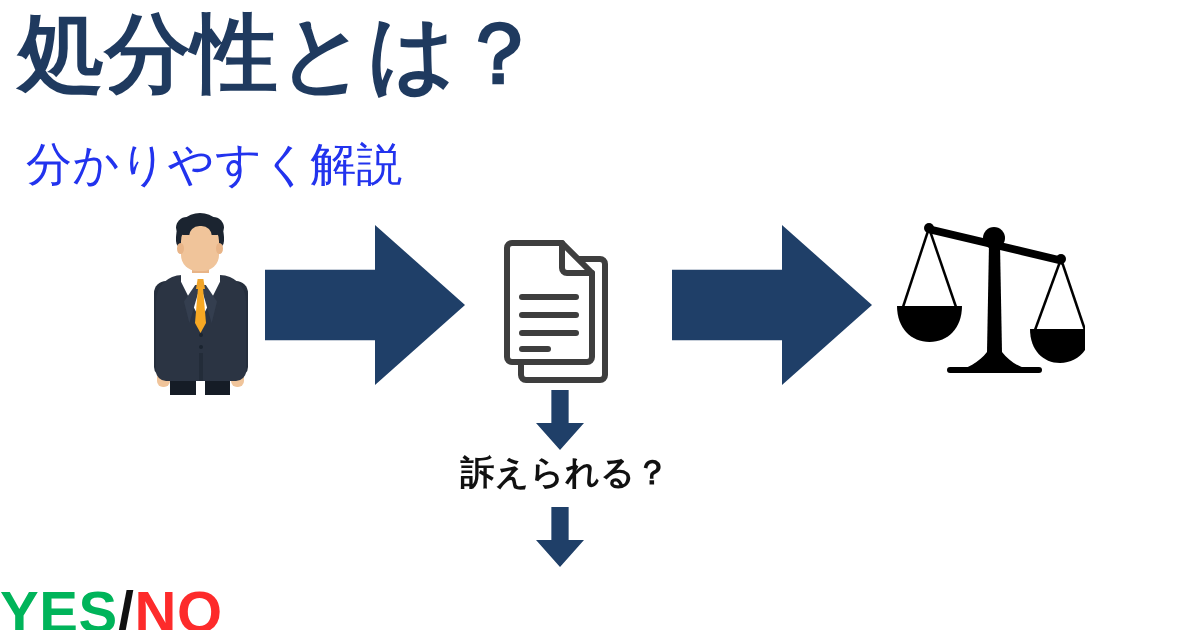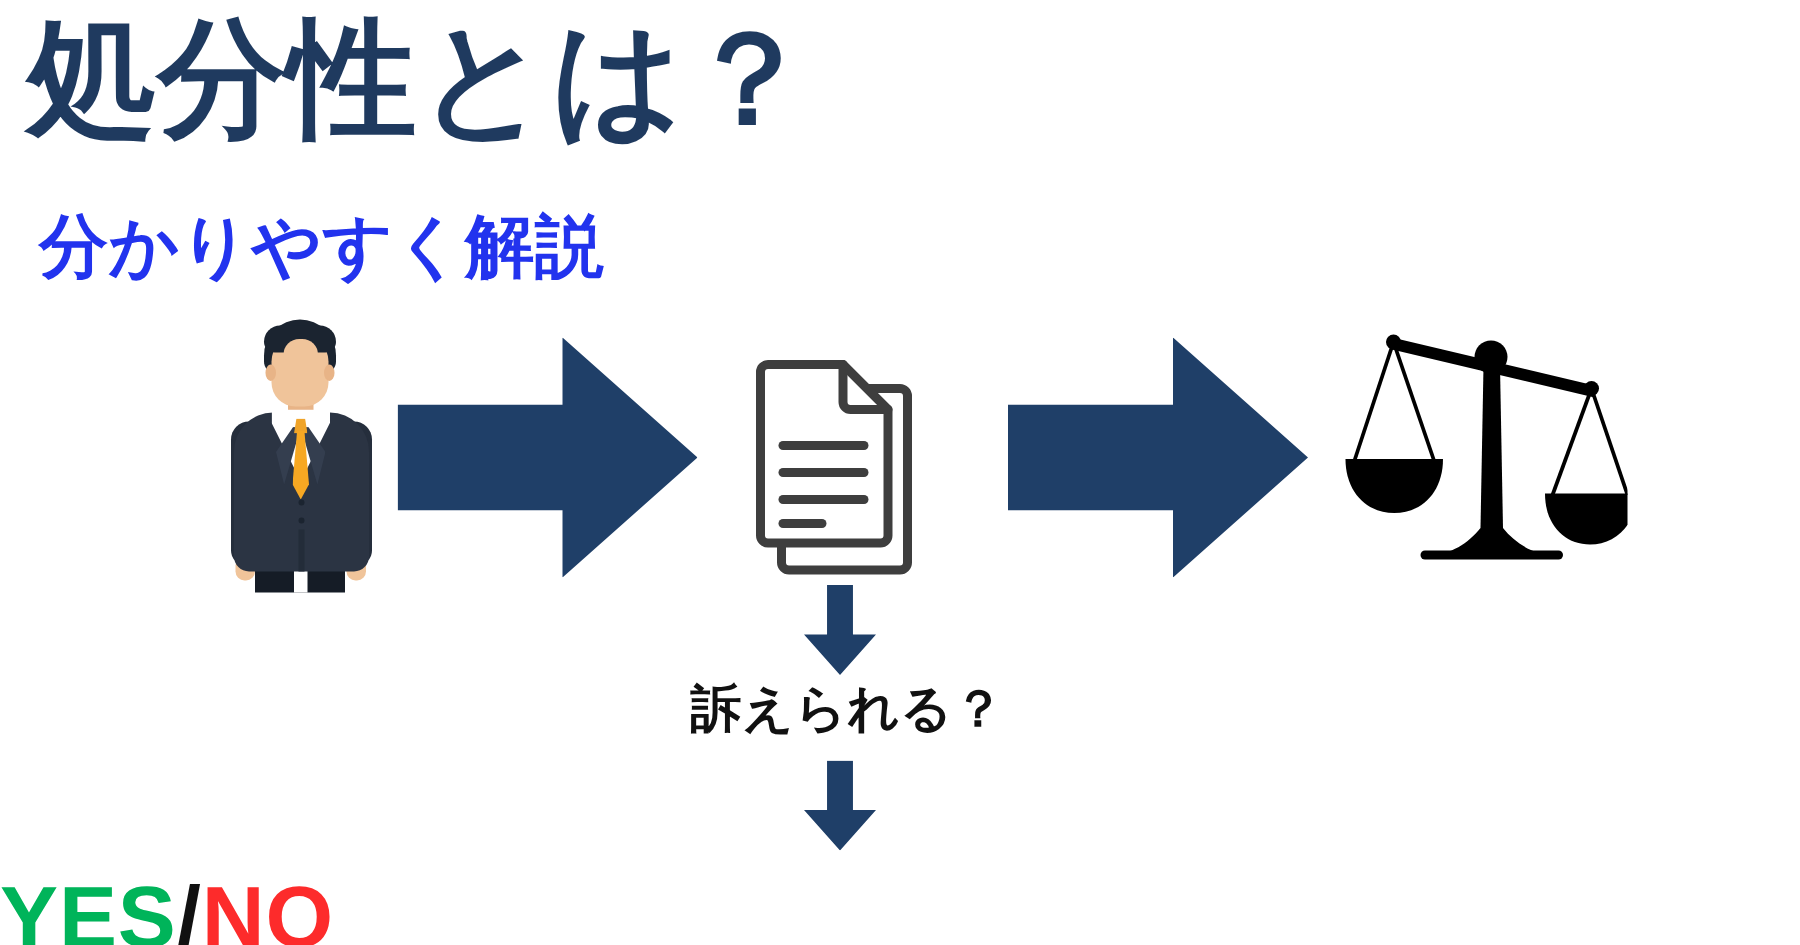--- a/index.html
+++ b/index.html
@@ -28,21 +28,21 @@
     line-height: 1.05;
     color: #1f3a5f;
     letter-spacing: 0.01em;
     white-space: nowrap;
   }
   #subtitle {
     position: absolute;
     left: 26px;
     top: 140px;
     font-size: 46px;
-    font-weight: 700;
+    font-weight: 400;
     line-height: 1.05;
     color: #2233ee;
     letter-spacing: 0.01em;
     white-space: nowrap;
   }
 
   
   #flow-row {
     position: absolute;
     left: 0;

